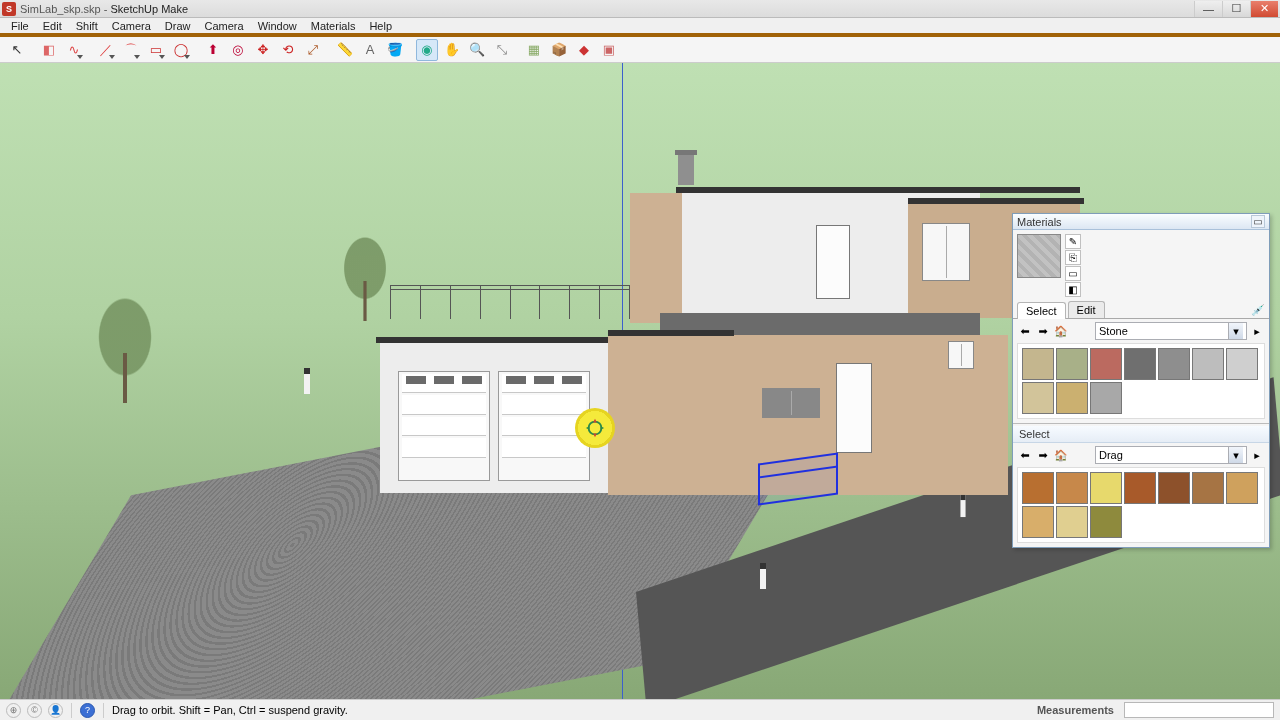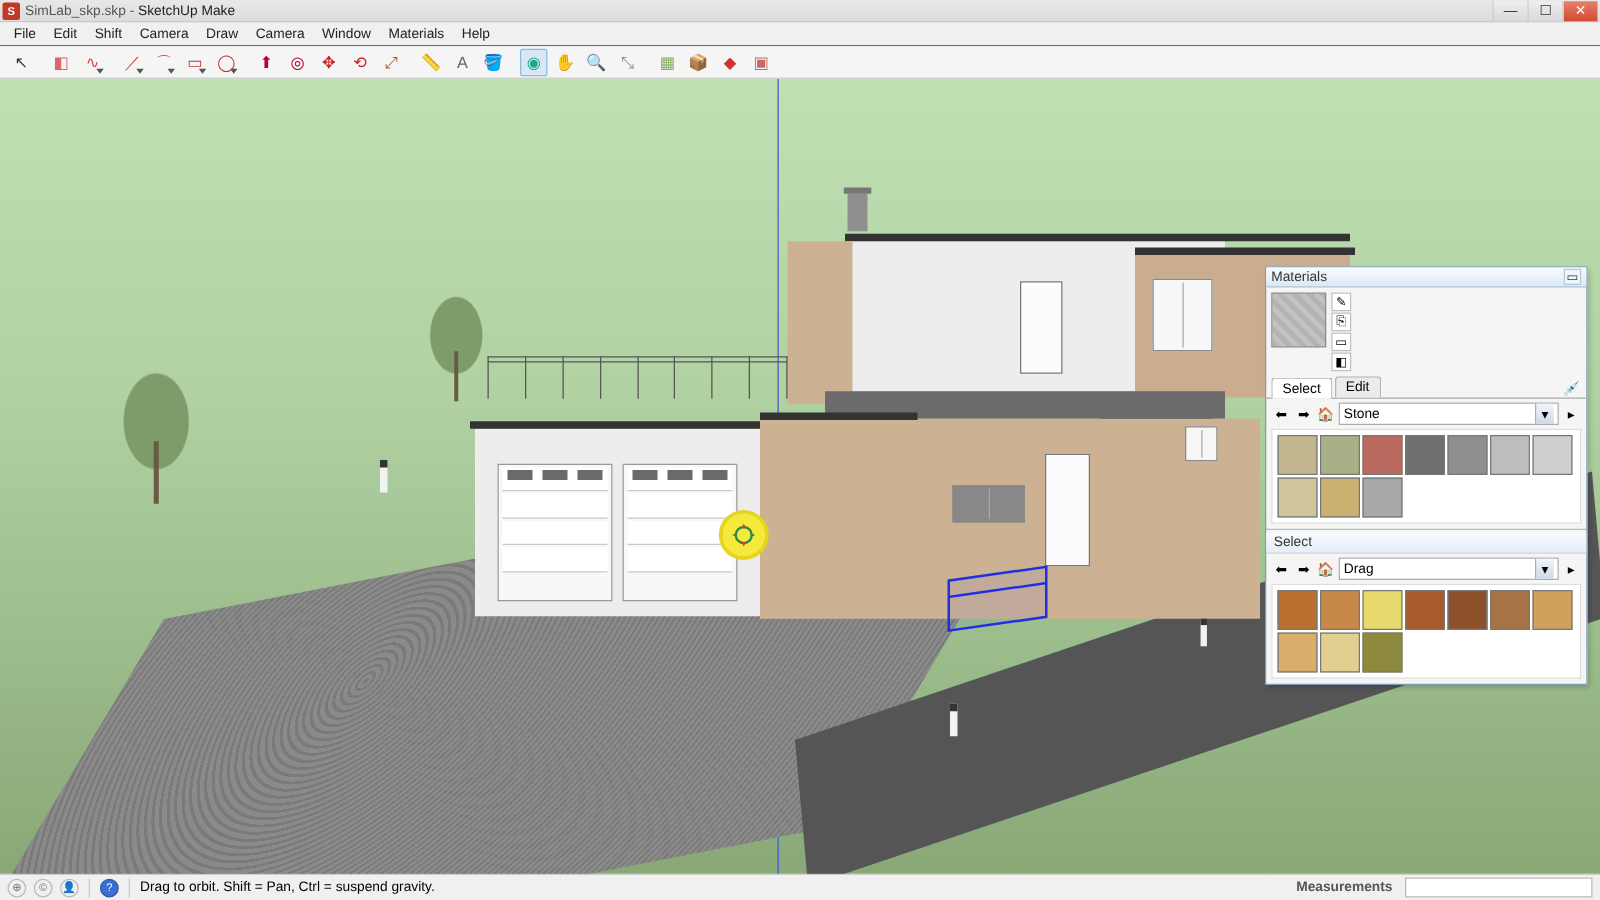--- a/index.html
+++ b/index.html
@@ -8,21 +8,21 @@
 
 .titlebar { height: 18px; background: linear-gradient(#e8e8e8,#dcdcdc); display: flex; align-items: center; padding: 0 2px; border-bottom: 1px solid #bbb; }
 .titlebar .app-icon { width: 14px; height: 14px; background: #c13828; border-radius: 2px; margin-right: 4px; display:flex;align-items:center;justify-content:center;color:#fff;font-size:9px;font-weight:bold;}
 .titlebar .title-text { color: #555; }
 .titlebar .title-strong { color: #222; margin-left: 3px; }
 .titlebar .win-controls { margin-left: auto; display: flex; }
 .titlebar .win-btn { width: 28px; height: 16px; display:flex; align-items:center; justify-content:center; color:#333; background:linear-gradient(#efefef,#d8d8d8); border-left:1px solid #ccc;}
 .titlebar .win-close { background: linear-gradient(#e97f6c,#d14a32); color:#fff; }
 
 
-.menubar { height: 19px; background: #f0f0f0; display: flex; align-items: center; padding: 0 4px; border-bottom: 1px solid #a16207; }
+.menubar { height: 19px; background: #f0f0f0; display: flex; align-items: center; padding: 0 4px; border-bottom: 4px solid #a16207; }
 .menubar .menu-item { padding: 2px 7px; color: #222; cursor: default; }
 
 
 .toolbar { height: 26px; background: #f5f5f5; border-bottom: 1px solid #ccc; display:flex; align-items:center; padding: 0 6px; gap: 3px; }
 .tool-btn { width: 22px; height: 22px; border: 1px solid transparent; border-radius: 2px; display:flex; align-items:center; justify-content:center; cursor:default; position:relative; }
 .tool-btn.active { background: #d6e8f8; border-color:#8fb8dd; }
 .tool-sep { width: 4px; }
 .dd { position:absolute; bottom:1px; right:1px; border-left:3px solid transparent; border-right:3px solid transparent; border-top:4px solid #555; }
 
 
@@ -69,21 +69,21 @@
 .mat-name-input{ height:18px; border:1px solid #abadb3; padding:1px 3px; background:#fff; }
 .mat-side-icons{ display:flex; flex-direction:column; gap:1px; }
 .mat-side-icons .ico{ width:16px; height:15px; border:1px solid #c0c0c0; background:#fff; display:flex;align-items:center;justify-content:center; font-size:10px;}
 .tabs{ display:flex; gap:2px; padding:0 4px; align-items:flex-end; height:18px; border-bottom:1px solid #a9a9a9; }
 .tab{ padding:2px 8px; background:#ebebeb; border:1px solid #b5b5b5; border-bottom:none; border-radius:3px 3px 0 0; }
 .tab.active{ background:#fff; position:relative; top:1px; }
 .tab-row-icons{ margin-left:auto; display:flex; gap:2px; }
 .tab-row-icons .ico{ width:14px;height:14px; }
 .nav-row{ display:flex; align-items:center; gap:2px; padding:3px 4px; }
 .nav-ico{ width:16px; height:16px; display:flex;align-items:center;justify-content:center; }
-.nav-select{ flex:1; height:18px; border:1px solid #abadb3; background:#fff; display:flex; align-items:center; padding:0 3px; }
+.nav-select{ flex:1; height:18px; border:1px solid #abadb3; background:#fff; display:flex; align-items:center; padding:0 3px;margin-left:24px; }
 .nav-select .arrow{ margin-left:auto; width:15px; height:100%; background:linear-gradient(#f1f5fb,#cfd9e7); display:flex;align-items:center;justify-content:center; border-left:1px solid #abadb3;}
 .swatch-grid{ display:flex; flex-wrap:wrap; gap:2px; padding:4px; background:#fff; border:1px solid #ddd; margin:0 4px 4px 4px; min-height:70px; align-content:flex-start;}
 .swatch{ width:32px; height:32px; border:1px solid #777; }
 .panel-section2{ border-top:1px solid #bbb; padding-top:2px; }
 .sec-label{ padding:2px 6px; color:#333; background:linear-gradient(#f7fbff,#e6edf6); border-bottom:1px solid #c7d6e6;}
 
 
 .statusbar{ height:21px; background:#f0f0f0; border-top:1px solid #ccc; display:flex; align-items:center; padding:0 6px; gap:6px; }
 .status-ico{ width:15px;height:15px;border:1px solid #bbb; border-radius:50%; display:flex;align-items:center;justify-content:center;font-size:9px;color:#777;}
 .status-ico.blue{ background:#3b6fd4; color:#fff; border-color:#2a58b0;}

